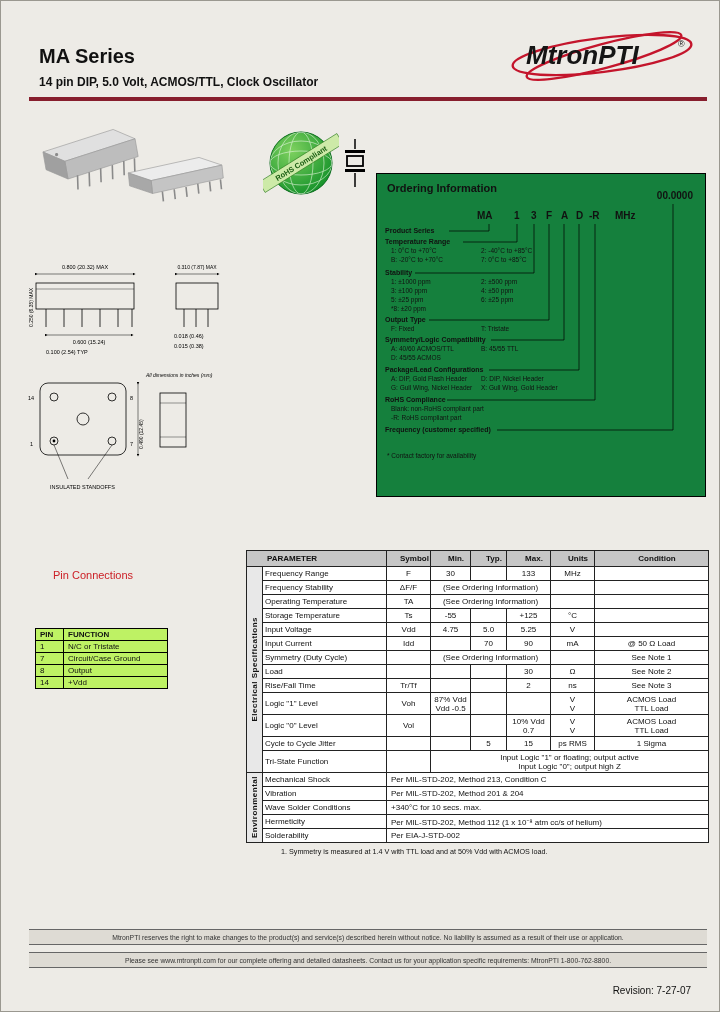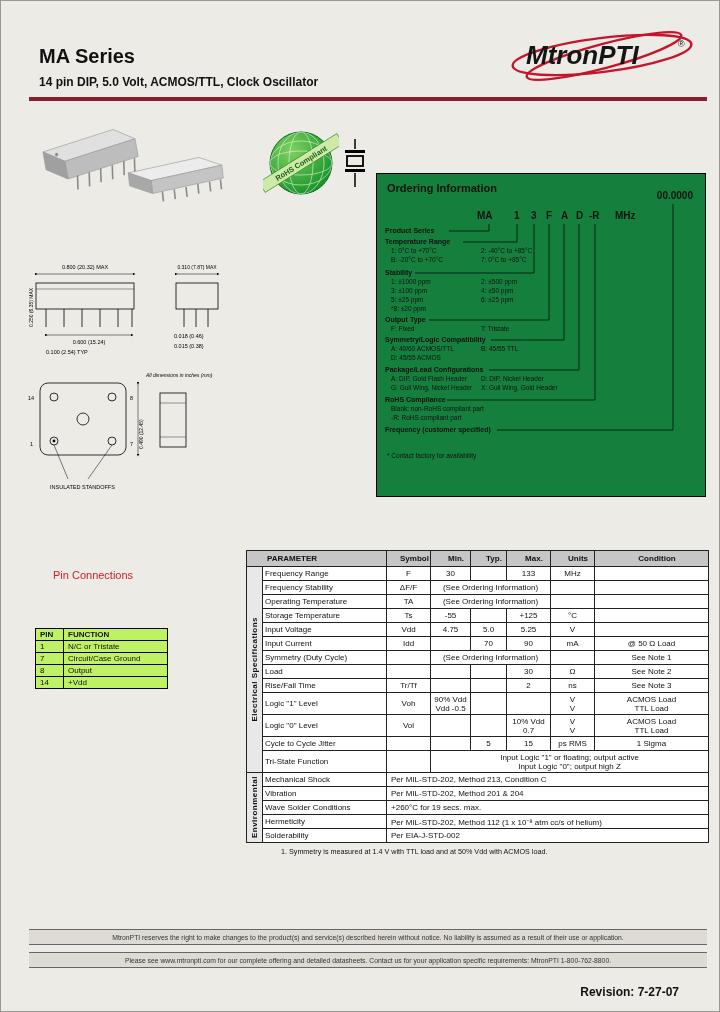--- a/index.html
+++ b/index.html
@@ -54,21 +54,21 @@
          letter-spacing:0.5px; margin:0 auto; white-space:nowrap; }
   .spec td.envval { text-align:left; padding-left:4px; white-space:nowrap; }
   
   .notes { position:absolute; left:256px; top:846px; width:452px; font-size:7.2px; line-height:10px;margin-left:24px; }
   
   .footbar { position:absolute; left:28px; width:678px; height:16px; line-height:15px;
              background:#dedbd4; border-top:1px solid #666; border-bottom:1px solid #666;
              text-align:center; font-size:6.8px; color:#333; white-space:nowrap; overflow:hidden; }
   .footbar1 { top:928px; }
   .footbar2 { top:951px; }
-  .revision { position:absolute; right:40px; top:984px; font-size:12px;font-weight:bold; }
+  .revision { position:absolute; right:28px; top:984px; font-size:10px; }
   svg text { font-family:"Liberation Sans", sans-serif; }
 </style>
 </head>
 <body>
 
 <div class="page">
 
   <div class="hdr-title">MA Series</div>
   <div class="hdr-sub">14 pin DIP, 5.0 Volt, ACMOS/TTL, Clock Oscillator</div>
   <svg class="logo" viewBox="0 0 200 60">
@@ -390,21 +390,21 @@
       <td class="val"></td>
       <td class="val"></td>
       <td class="val">2</td>
       <td class="val">ns</td>
       <td class="val">See Note 3</td>
     </tr>
     <tr class="tall">
       <td class="param">Logic "1" Level</td>
       <td class="val">Voh</td>
       <td class="val">
-              <div>90% Vdd</div>
+              <div>87% Vdd</div>
               <div>Vdd -0.5</div>
             </td>
       <td class="val"></td>
       <td class="val"></td>
       <td class="val">
               <div>V</div>
               <div>V</div>
             </td>
       <td class="val">
               <div>ACMOS Load</div>
@@ -452,21 +452,21 @@
             </td>
       <td class="param">Mechanical Shock</td>
       <td class="envval" colspan="6">Per MIL-STD-202, Method 213, Condition C</td>
     </tr>
     <tr>
       <td class="param">Vibration</td>
       <td class="envval" colspan="6">Per MIL-STD-202, Method 201 &amp; 204</td>
     </tr>
     <tr>
       <td class="param">Wave Solder Conditions</td>
-      <td class="envval" colspan="6">+260°C for 19 secs. max.</td>
+      <td class="envval" colspan="6">+340°C for 10 secs. max.</td>
     </tr>
     <tr>
       <td class="param">Hermeticity</td>
       <td class="envval" colspan="6">Per MIL-STD-202, Method 112 (1 x 10⁻⁸ atm cc/s of helium)</td>
     </tr>
     <tr>
       <td class="param">Solderability</td>
       <td class="envval" colspan="6">Per EIA-J-STD-002</td>
     </tr>
   </tbody>

